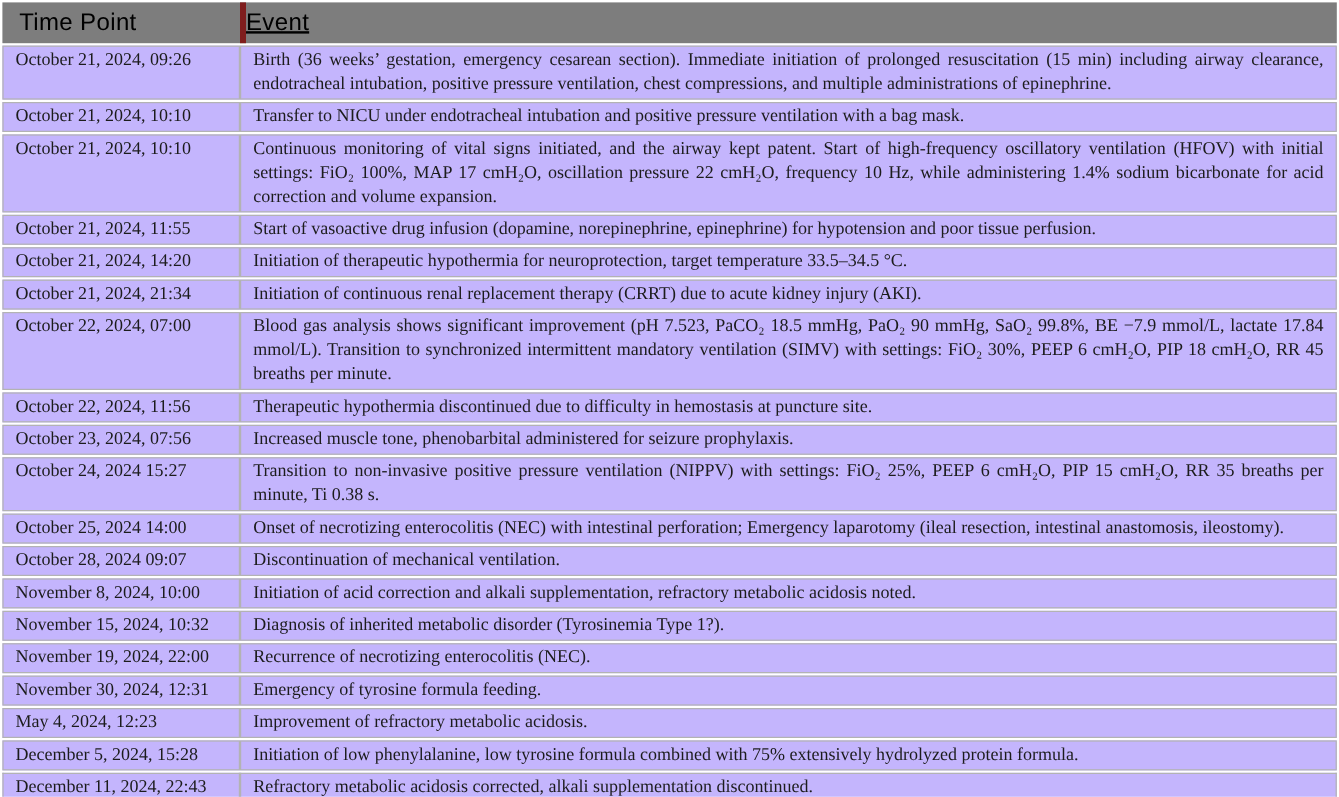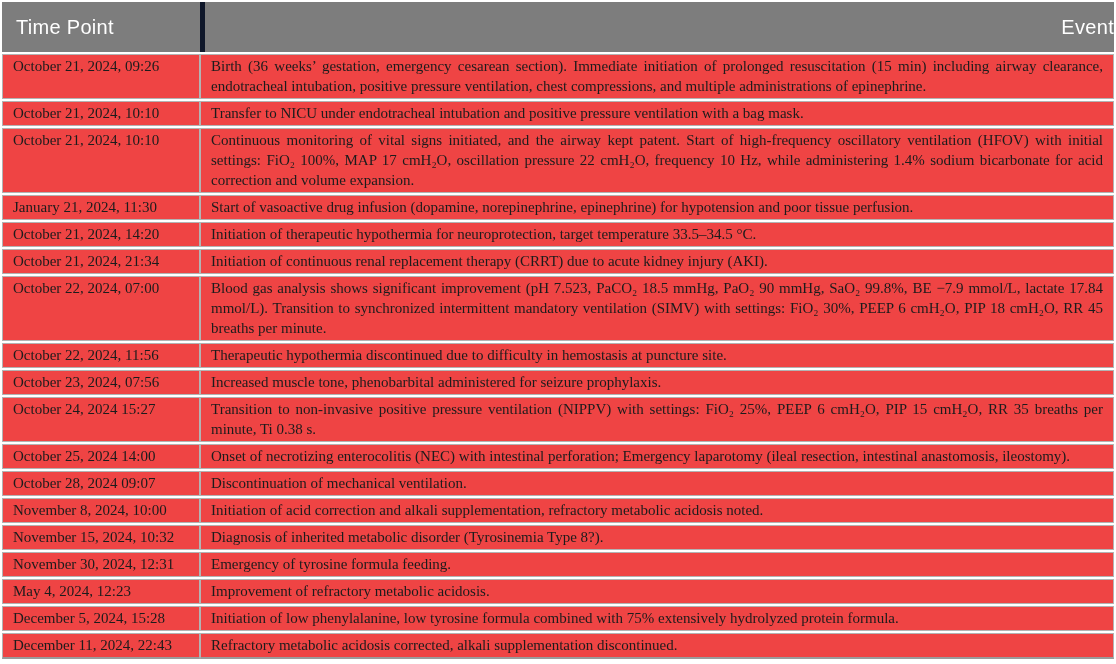--- a/index.html
+++ b/index.html
@@ -16,40 +16,41 @@
   }
   table.timeline {
     border-collapse: separate;
     border-spacing: 0 2px;
     table-layout: fixed;
     width: 1112px;
     margin: 0 2px;
   }
   thead th {
     background: #7d7d7d;
-    color: #ffffff;
+    color: #000000;
     font-family: "Liberation Sans", "DejaVu Sans", sans-serif;
     font-weight: normal;
     font-size: 20px;
     letter-spacing: 0.3px;
-    height: 50px;
+    height: 34px;
     vertical-align: middle;
     padding: 0;
   }
   th.time-col {
     width: 184px;
     text-align: left;
     padding-left: 14px;
   }
   th.event-col {
-    text-align: right;
-    border-left: 5px solid #0f172a;
+    text-align: left;
+    border-left: 5px solid #7f1d1d;
+    text-decoration: underline;
   }
   tbody td {
-    background: #ef4444;
+    background: #c4b5fd;
     font-size: 15px;
     line-height: 20px;
     vertical-align: top;
     border-top: 1px solid #b3b3b3;
     border-bottom: 1px solid #b3b3b3;
     padding: 1px 10px 2px 10px;
   }
   td.time {
     border-left: 1px solid #b3b3b3;
     border-right: 1px solid #b3b3b3;
@@ -83,21 +84,21 @@
       </tr>
       <tr>
         <td class="time">October 21, 2024, 10:10</td>
         <td class="event">Transfer to NICU under endotracheal intubation and positive pressure ventilation with a bag mask.</td>
       </tr>
       <tr>
         <td class="time">October 21, 2024, 10:10</td>
         <td class="event">Continuous monitoring of vital signs initiated, and the airway kept patent. Start of high-frequency oscillatory ventilation (HFOV) with initial settings: FiO₂ 100%, MAP 17 cmH₂O, oscillation pressure 22 cmH₂O, frequency 10 Hz, while administering 1.4% sodium bicarbonate for acid correction and volume expansion.</td>
       </tr>
       <tr>
-        <td class="time">January 21, 2024, 11:30</td>
+        <td class="time">October 21, 2024, 11:55</td>
         <td class="event">Start of vasoactive drug infusion (dopamine, norepinephrine, epinephrine) for hypotension and poor tissue perfusion.</td>
       </tr>
       <tr>
         <td class="time">October 21, 2024, 14:20</td>
         <td class="event">Initiation of therapeutic hypothermia for neuroprotection, target temperature 33.5–34.5 °C.</td>
       </tr>
       <tr>
         <td class="time">October 21, 2024, 21:34</td>
         <td class="event">Initiation of continuous renal replacement therapy (CRRT) due to acute kidney injury (AKI).</td>
       </tr>
@@ -124,21 +125,25 @@
       <tr>
         <td class="time">October 28, 2024 09:07</td>
         <td class="event">Discontinuation of mechanical ventilation.</td>
       </tr>
       <tr>
         <td class="time">November 8, 2024, 10:00</td>
         <td class="event">Initiation of acid correction and alkali supplementation, refractory metabolic acidosis noted.</td>
       </tr>
       <tr>
         <td class="time">November 15, 2024, 10:32</td>
-        <td class="event">Diagnosis of inherited metabolic disorder (Tyrosinemia Type 8?).</td>
+        <td class="event">Diagnosis of inherited metabolic disorder (Tyrosinemia Type 1?).</td>
+      </tr>
+      <tr>
+        <td class="time">November 19, 2024, 22:00</td>
+        <td class="event">Recurrence of necrotizing enterocolitis (NEC).</td>
       </tr>
       <tr>
         <td class="time">November 30, 2024, 12:31</td>
         <td class="event">Emergency of tyrosine formula feeding.</td>
       </tr>
       <tr>
         <td class="time">May 4, 2024, 12:23</td>
         <td class="event">Improvement of refractory metabolic acidosis.</td>
       </tr>
       <tr>

